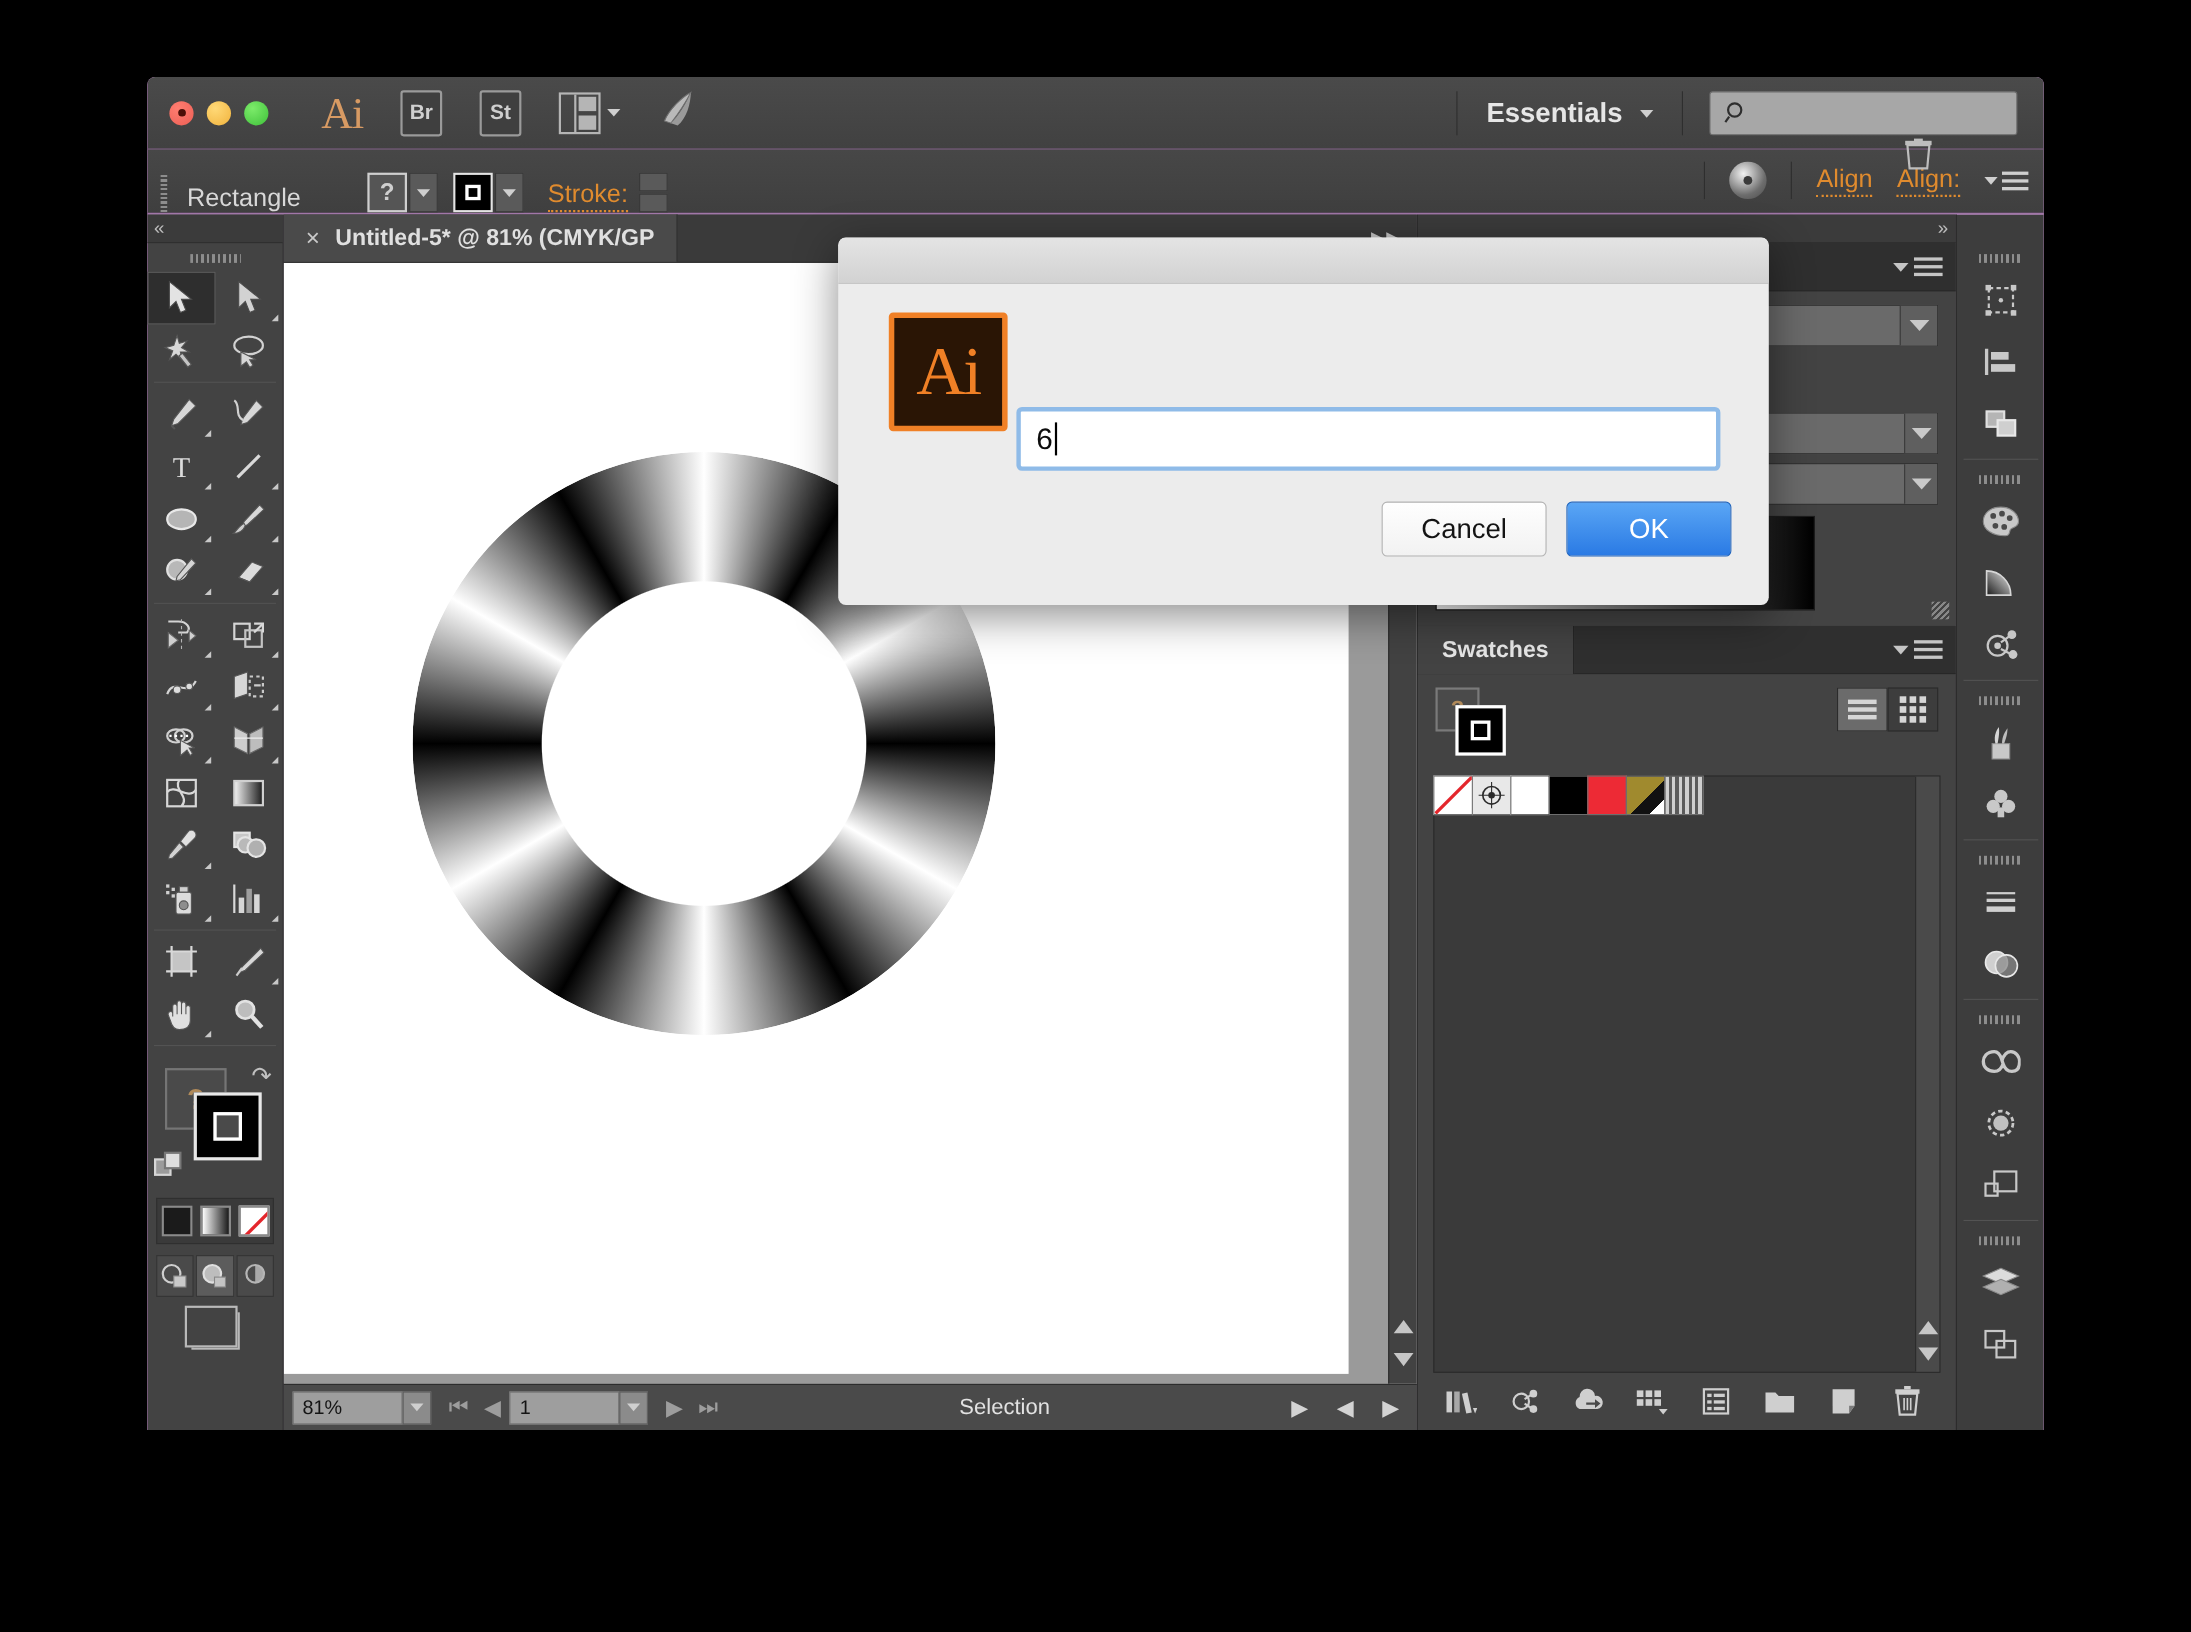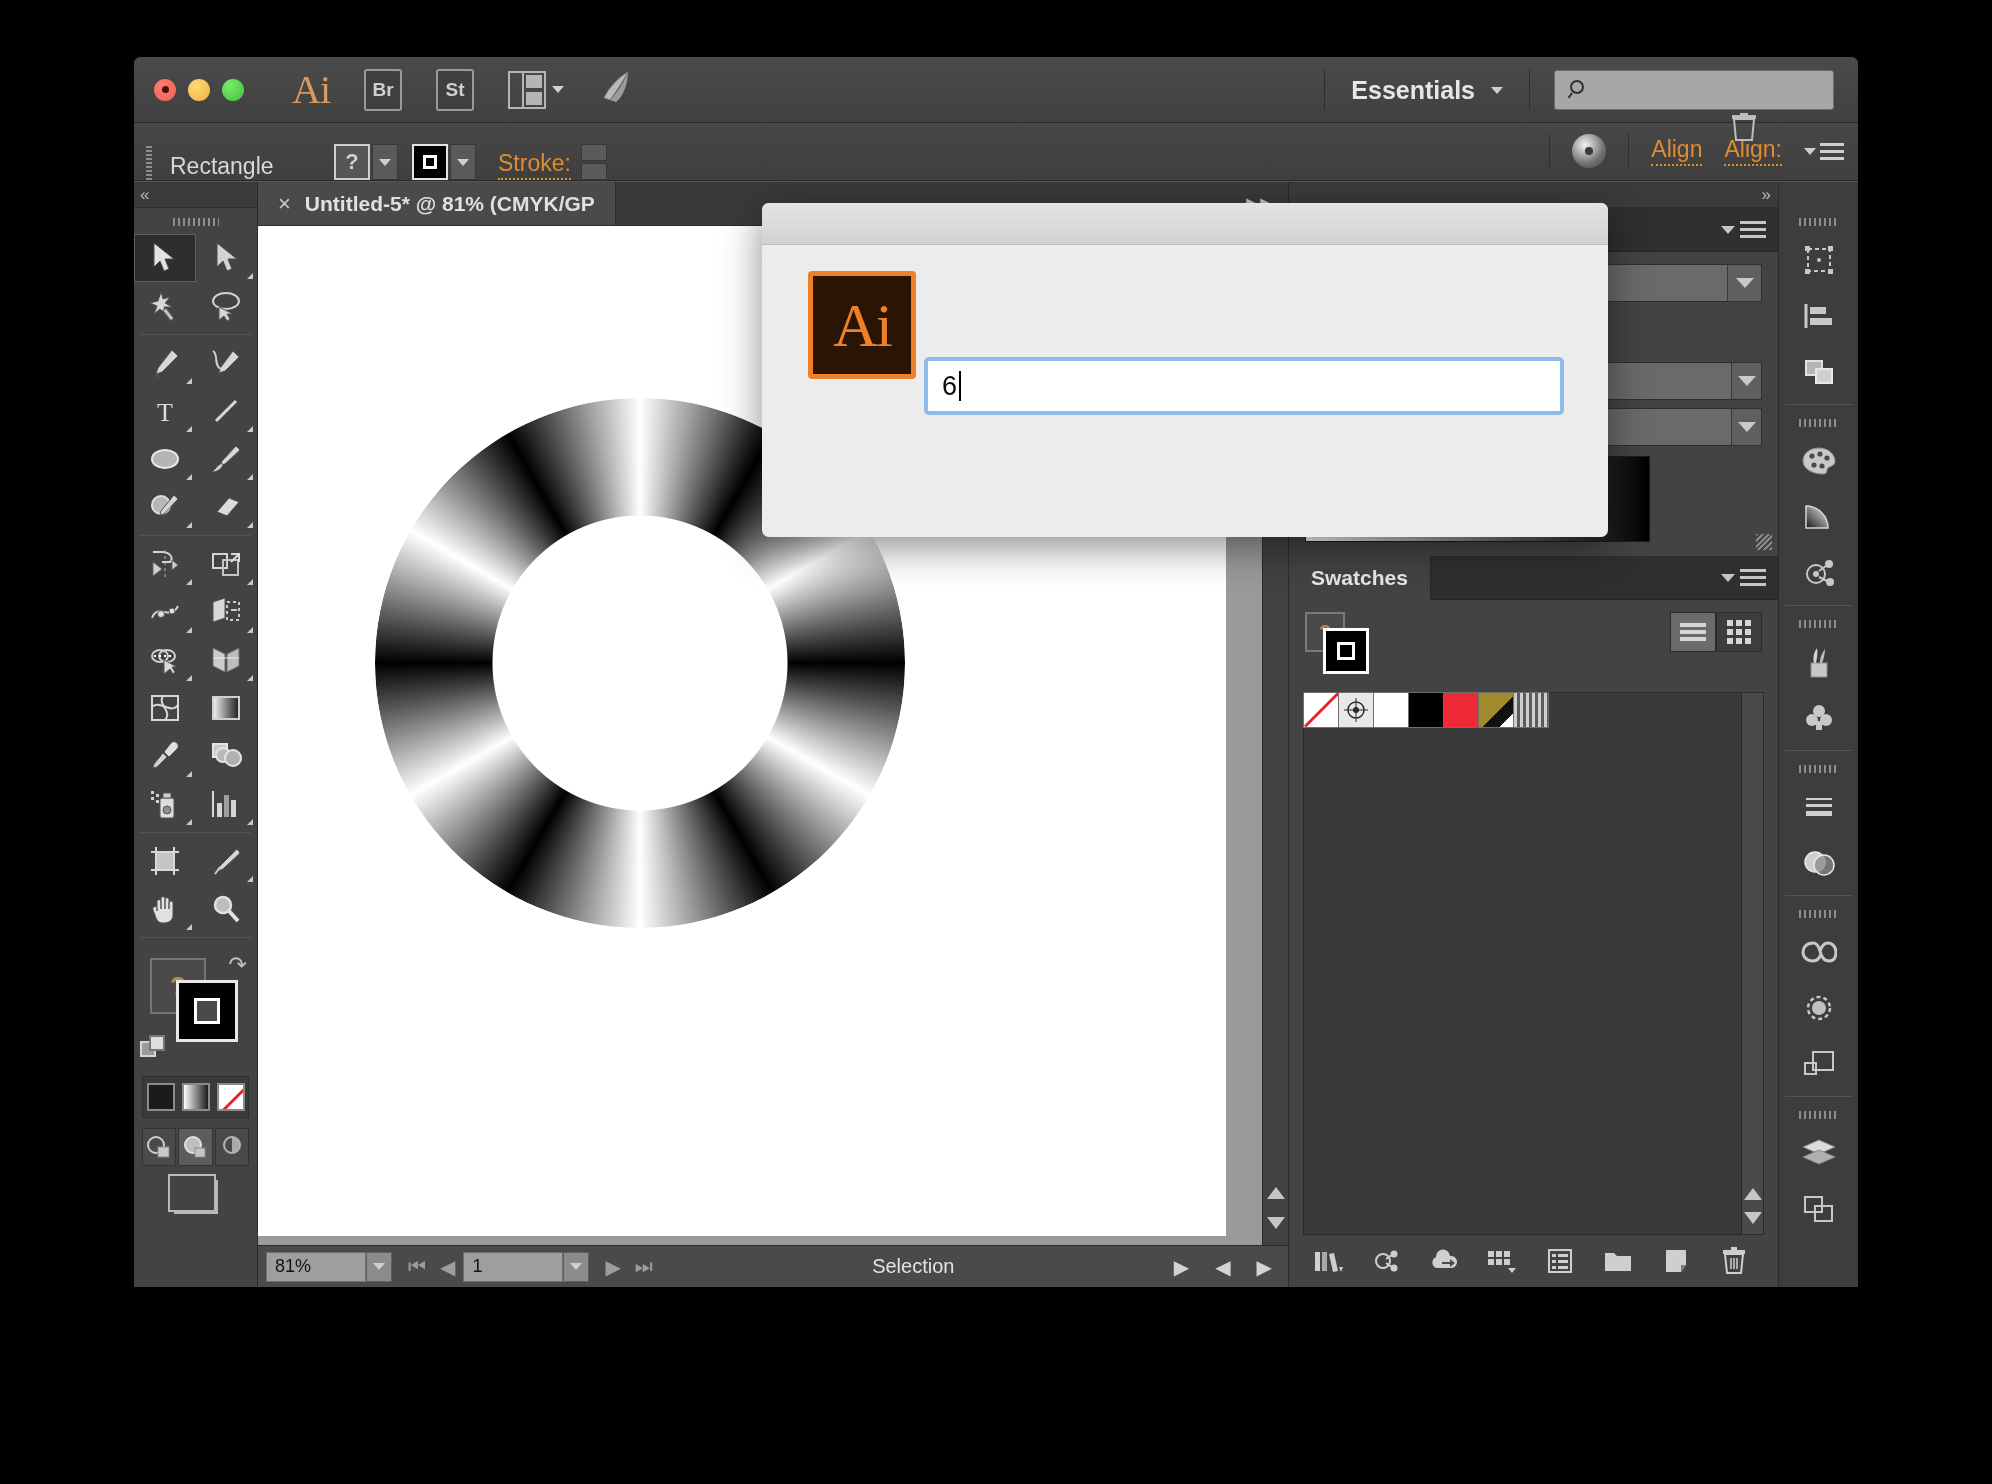--- a/index.html
+++ b/index.html
@@ -6,23 +6,23 @@
   html, body {
     width: 1992px; height: 1484px;
     background: #000;
     font-family: "Liberation Sans", sans-serif;
     overflow: hidden;
   }
 
   
   #app-window {
     position: absolute;
-    left: 134px; top: 57px;
+    left: 134px; top: 70px;
     width: 1724px; height: 1230px;
-    background: #a21caf;
+    background: #f0abfc;
     border-radius: 7px 7px 0 0;
     overflow: hidden;
   }
 
   
   #titlebar {
     position: relative;
     height: 66px;
     background: linear-gradient(#4a4a4a, #414141);
     border-bottom: 1px solid #2b2b2b;
@@ -1169,16 +1169,20 @@
   </div>
 
   <div id="modal">
     <div id="modal-titlebar"></div>
     <div id="modal-body">
       <div id="ai-badge">Ai</div>
       <div id="modal-input">
         <span>6</span>
           <span id="caret-bar"></span>
       </div>
+      <div id="modal-buttons">
+        <div class="mbtn" id="cancel-button">Cancel</div>
+        <div class="mbtn" id="ok-button">OK</div>
+      </div>
     </div>
   </div>
 
 </div>
 
 </body></html>

